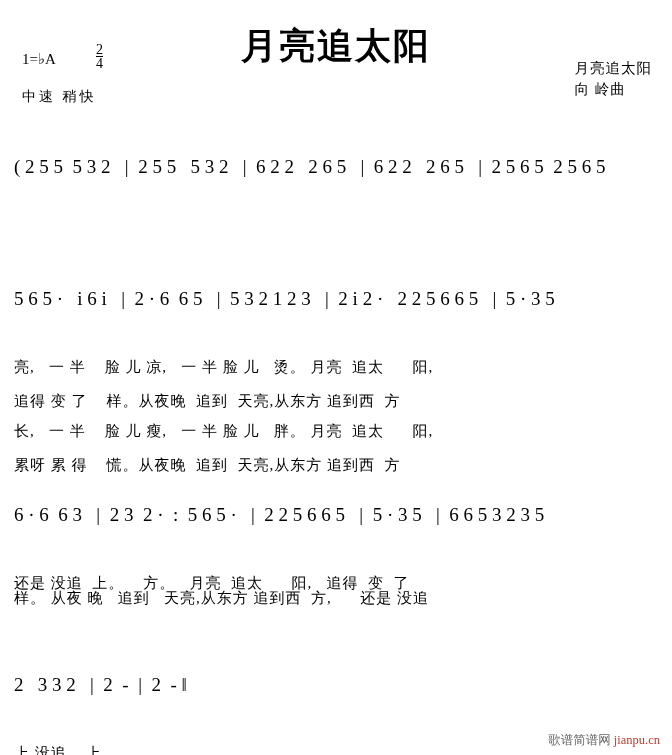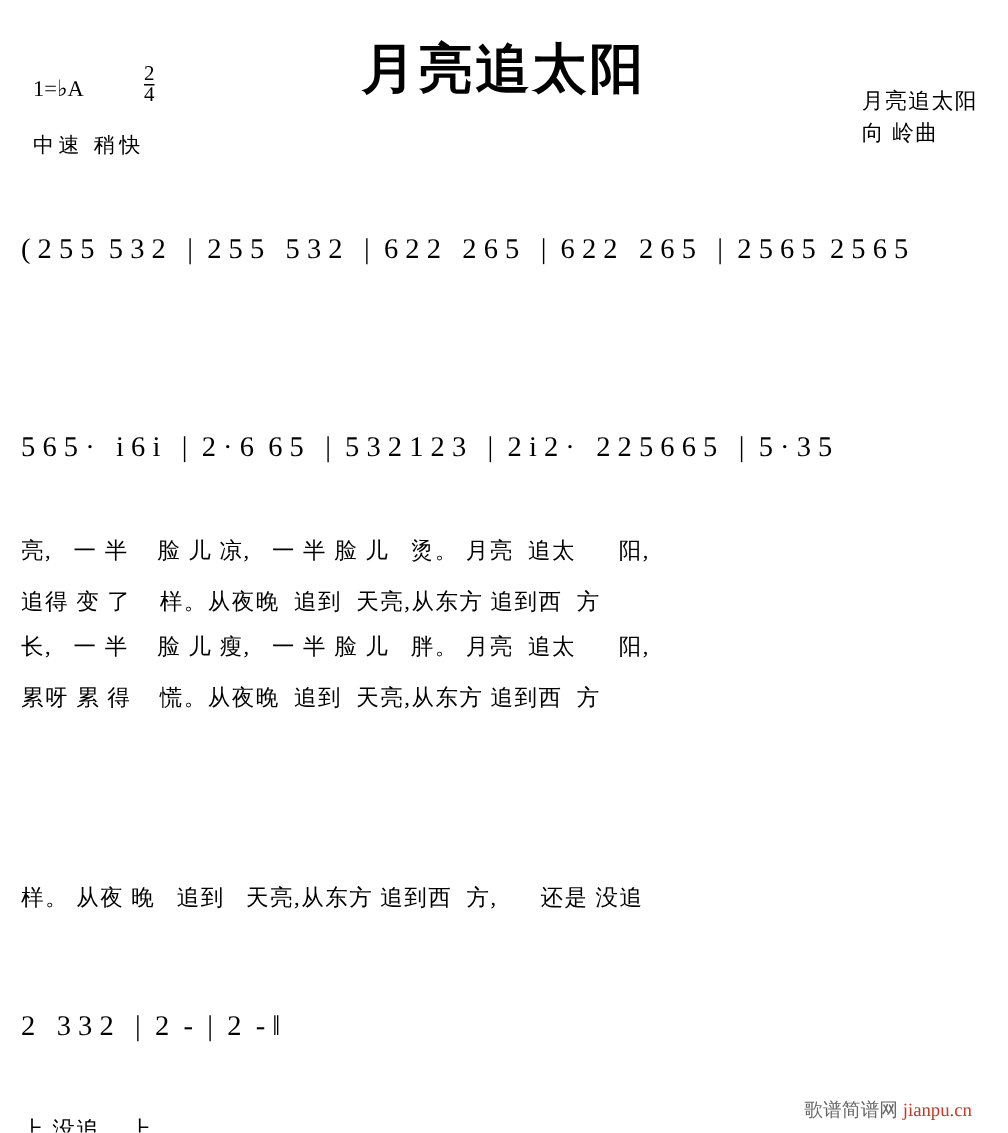--- a/index.html
+++ b/index.html
@@ -58,21 +58,21 @@
   .lyric{
     position:relative;
     font-family:"Liberation Serif", serif;
     font-size:15px;
     letter-spacing:1px;
     white-space:pre;
     height:20px;
   }
 
   .watermark{
-    position:absolute;right:24px;bottom:6px;
+    position:absolute;right:12px;bottom:6px;
     font-size:12.5px;color:#666;
     letter-spacing:0px;
     margin-top:16px;
   }
   .watermark .red{color:#c0392b;}
 </style>
 </head>
 <body>
 
 <div class="sheet">
@@ -102,20 +102,24 @@
     <div class="notes">5 6 5 ·   i 6 i   |  2 · 6  6 5   |  5 3 2 1 2 3   |  2 i 2 ·   2 2 5 6 6 5   |  5 · 3 5</div>
     <div class="lyric">亮,   一 半    脸 儿 凉,   一 半 脸 儿   烫。 月亮  追太      阳,</div>
     <div class="lyric">长,   一 半    脸 儿 瘦,   一 半 脸 儿   胖。 月亮  追太      阳,</div>
   </div>
 
   <div class="line" style="top:348px;">
     <div class="lyric">追得 变 了    样。从夜晚  追到  天亮,从东方 追到西  方</div>
     <div class="lyric">累呀 累 得    慌。从夜晚  追到  天亮,从东方 追到西  方</div>
   </div>
 
+  <div class="line" style="top:460px;">
+    <div class="notes">6 · 6  6 3   |  2 3  2 ·  :  5 6 5 ·   |  2 2 5 6 6 5   |  5 · 3 5   |  6 6 5 3 2 3 5</div>
+    <div class="lyric">还是 没追  上。    方。   月亮  追太      阳,   追得  变  了</div>
+  </div>
 
   <div class="line" style="top:545px;">
     <div class="lyric">样。 从夜 晚   追到   天亮,从东方 追到西  方,      还是 没追</div>
   </div>
 
   <div class="line" style="top:630px;">
     <div class="notes">2   3 3 2   |  2  -  |  2  - ‖</div>
     <div class="lyric">上,没追    上。</div>
   </div>
 

